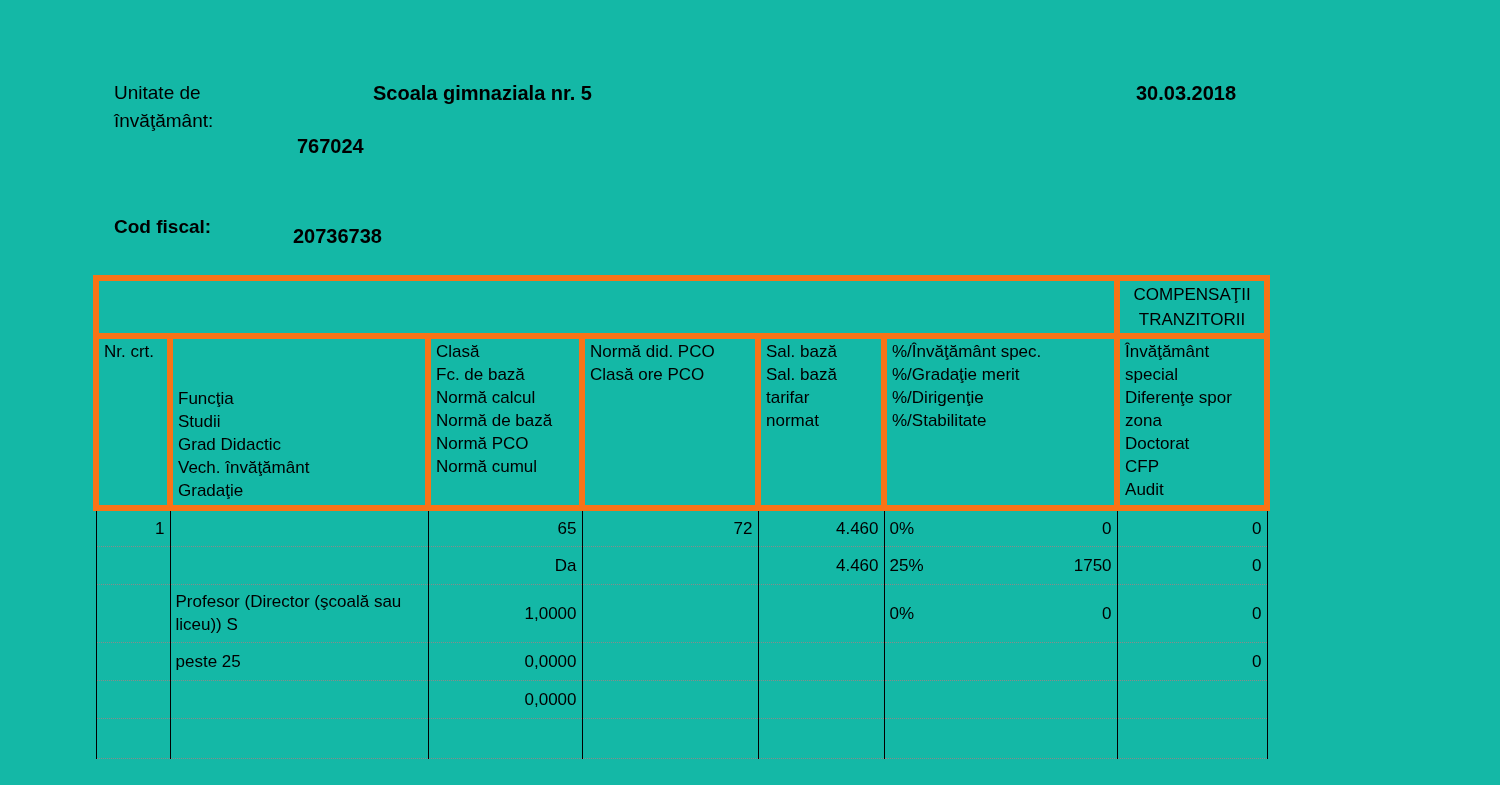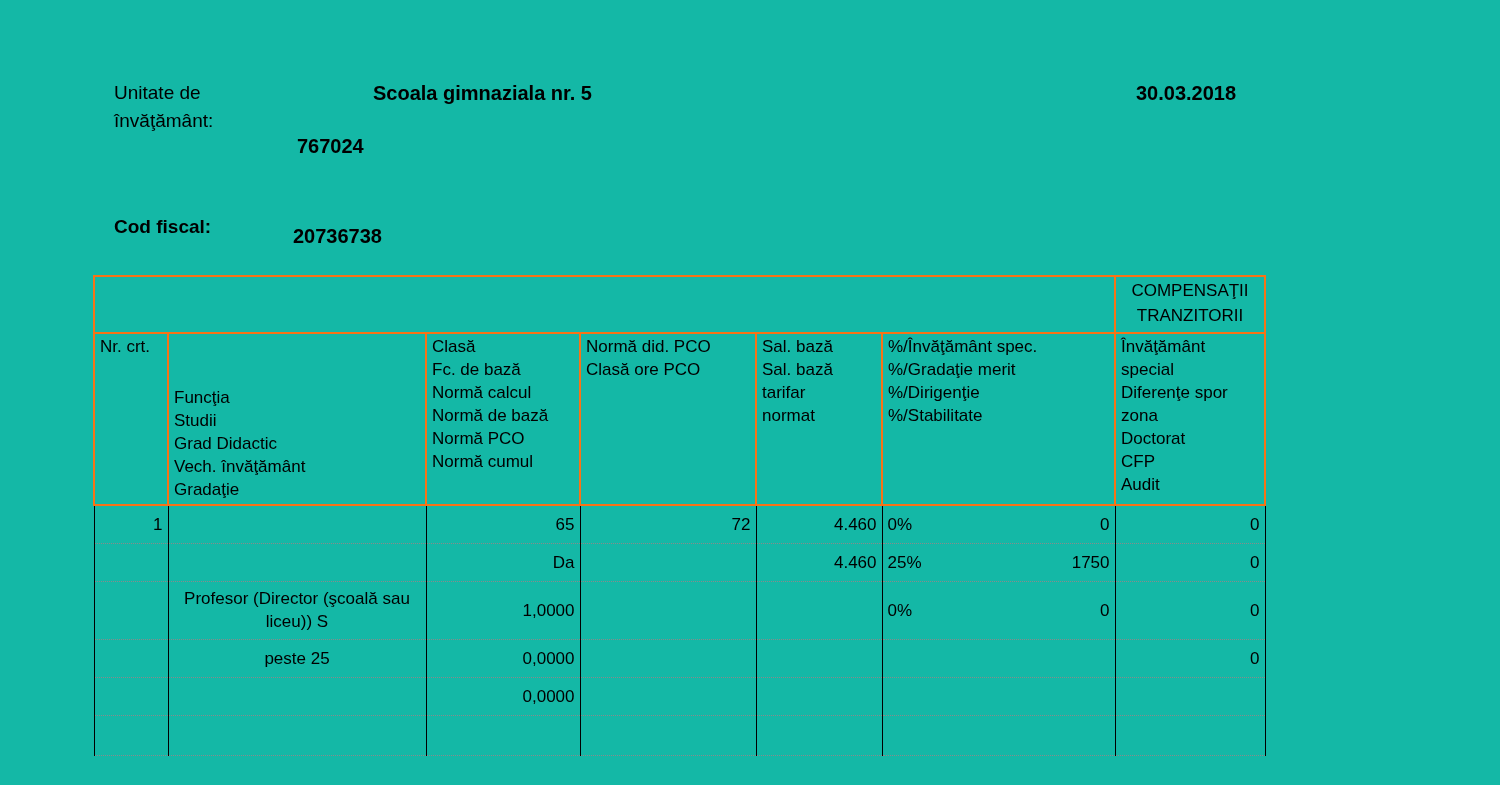--- a/index.html
+++ b/index.html
@@ -31,41 +31,41 @@
     position: absolute;
     left: 93px;
     top: 275px;
     width: 1171px;
     border-collapse: collapse;
     table-layout: fixed;
     font-size: 17px;
     line-height: 23px;
   }
   .doc-table td {
-    border: 2px solid #f97316;
+    border: 6px solid #f97316;
     padding: 1px 5px;
     vertical-align: top;
     overflow: hidden;
   }
   .hdr-cell { white-space: pre-line; vertical-align: top; }
   .hdr-cell.bottom { vertical-align: bottom; padding-bottom: 3px; margin-top: 8px; }
   .comp-hdr {
     text-align: center;
     vertical-align: middle;
     line-height: 25px;
   }
   .doc-table tbody td {
     border-left: 1px solid #000;
     border-right: 1px solid #000;
     border-top: 1px dotted #8a8a8a;
     border-bottom: 1px dotted #8a8a8a;
     vertical-align: middle;
   }
   .num { text-align: right; }
-  .txt { text-align: center; }
+  .txt { text-align: left; }
   .pct-wrap {
     display: flex;
     justify-content: space-between;
     align-items: baseline;
     width: 100%;
   }
 </style>
 </head>
 <body>
 

